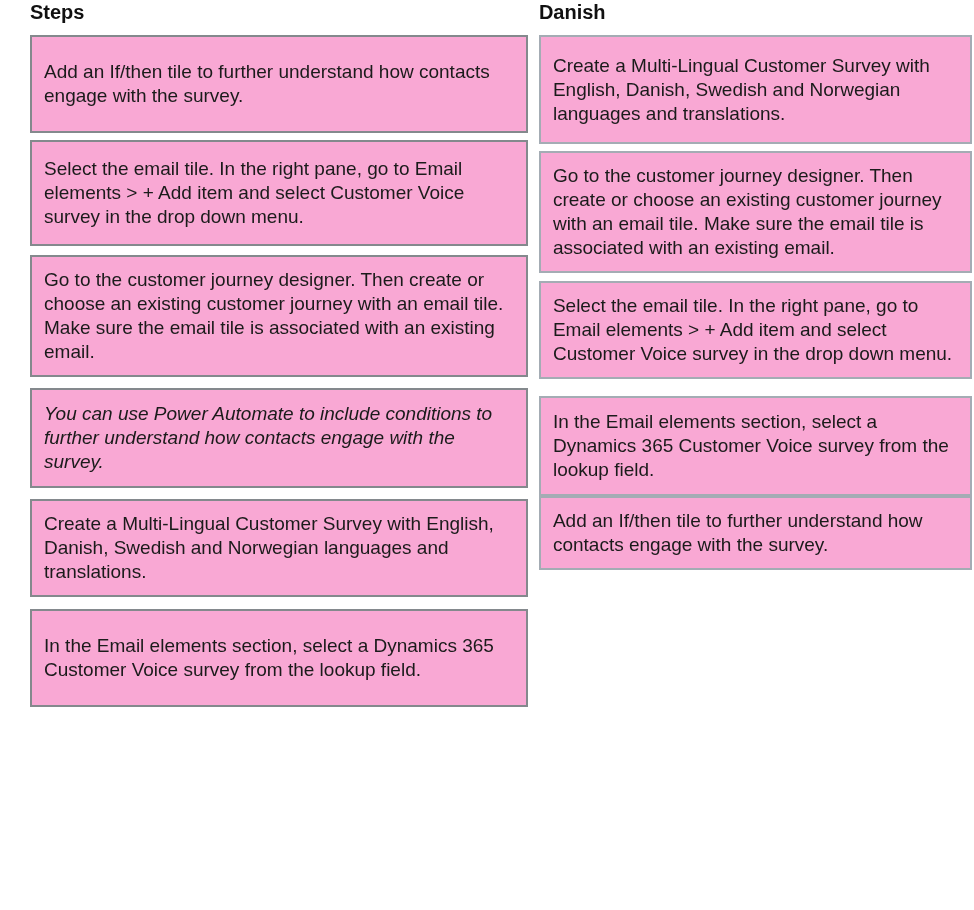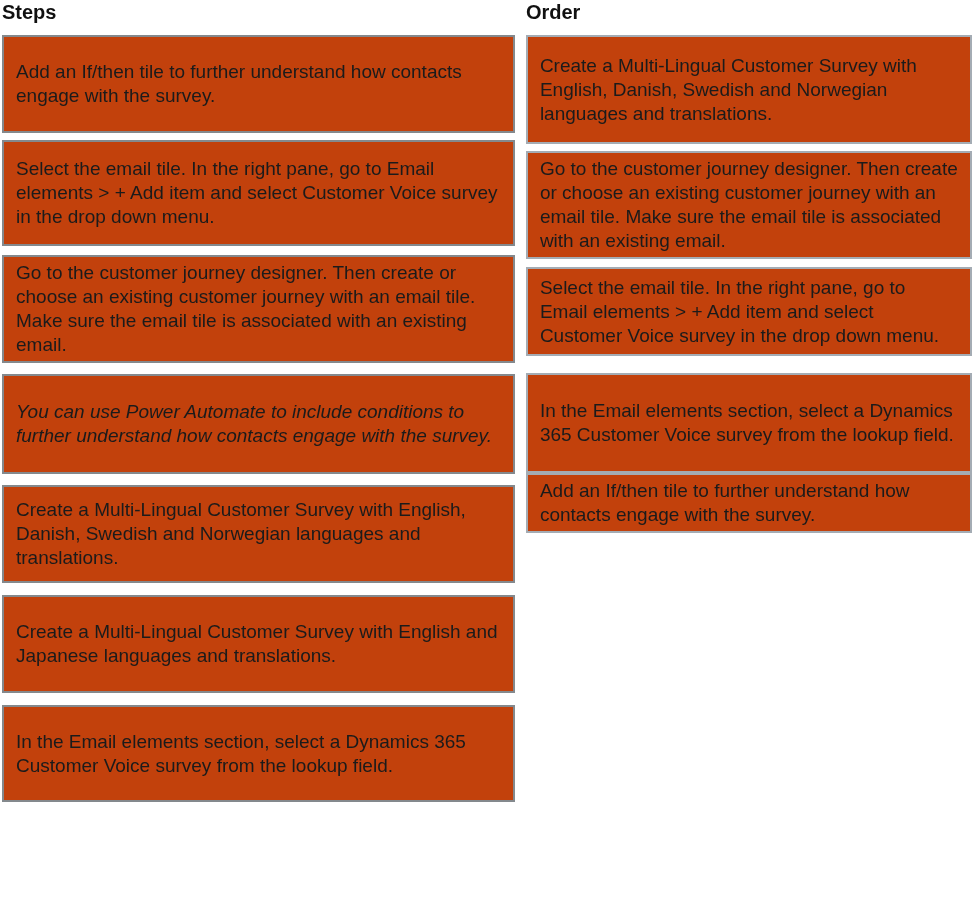--- a/index.html
+++ b/index.html
@@ -16,35 +16,35 @@
   }
   .board {
     display: flex;
     padding: 2px;
     box-sizing: border-box;
     width: 974px;
   }
   .col {
     box-sizing: border-box;
   }
-  .col-steps { width: 553px; margin-right: 11px; }
+  .col-steps { width: 553px; margin-right: 11px; margin-left: 28px; }
   .col-order { width: 481px; }
   .col-title {
     font-size: 20px;
     font-weight: bold;
     color: #111111;
     margin: 0 0 13px 0;
     line-height: 20px;
   }
   .card {
     box-sizing: border-box;
-    background: #c2410c;
+    background: #f9a8d4;
     display: flex;
     align-items: center;
-    padding: 4px 12px;
+    padding: 11px 12px;
     font-size: 19px;
     line-height: 24px;
     color: #1b1b1b;
     cursor: move;
   }
   .col-steps .card { border: 2px solid #84898d; }
   .col-order .card { border: 2px solid #a4acb4; }
 
   
   .col-steps .card:nth-child(1) { min-height: 97px;  margin-bottom: 14px; }
@@ -78,29 +78,26 @@
     <div class="card">
         <span>Go to the customer journey designer. Then create or choose an existing customer journey with an email tile. Make sure the email tile is associated with an existing email.</span>
       </div>
     <div class="card">
         <span>You can use Power Automate to include conditions to further understand how contacts engage with the survey.</span>
       </div>
     <div class="card">
         <span>Create a Multi-Lingual Customer Survey with English, Danish, Swedish and Norwegian languages and translations.</span>
       </div>
     <div class="card">
-        <span>Create a Multi-Lingual Customer Survey with English and Japanese languages and translations.</span>
-      </div>
-    <div class="card">
         <span>In the Email elements section, select a Dynamics 365 Customer Voice survey from the lookup field.</span>
       </div>
   </div>
 
   <div class="col col-order">
-    <h2 class="col-title">Order</h2>
+    <h2 class="col-title">Danish</h2>
     <div class="card">
         <span>Create a Multi-Lingual Customer Survey with English, Danish, Swedish and Norwegian languages and translations.</span>
       </div>
     <div class="card">
         <span>Go to the customer journey designer. Then create or choose an existing customer journey with an email tile. Make sure the email tile is associated with an existing email.</span>
       </div>
     <div class="card">
         <span>Select the email tile. In the right pane, go to Email elements &gt; + Add item and select Customer Voice survey in the drop down menu.</span>
       </div>
     <div class="card">

